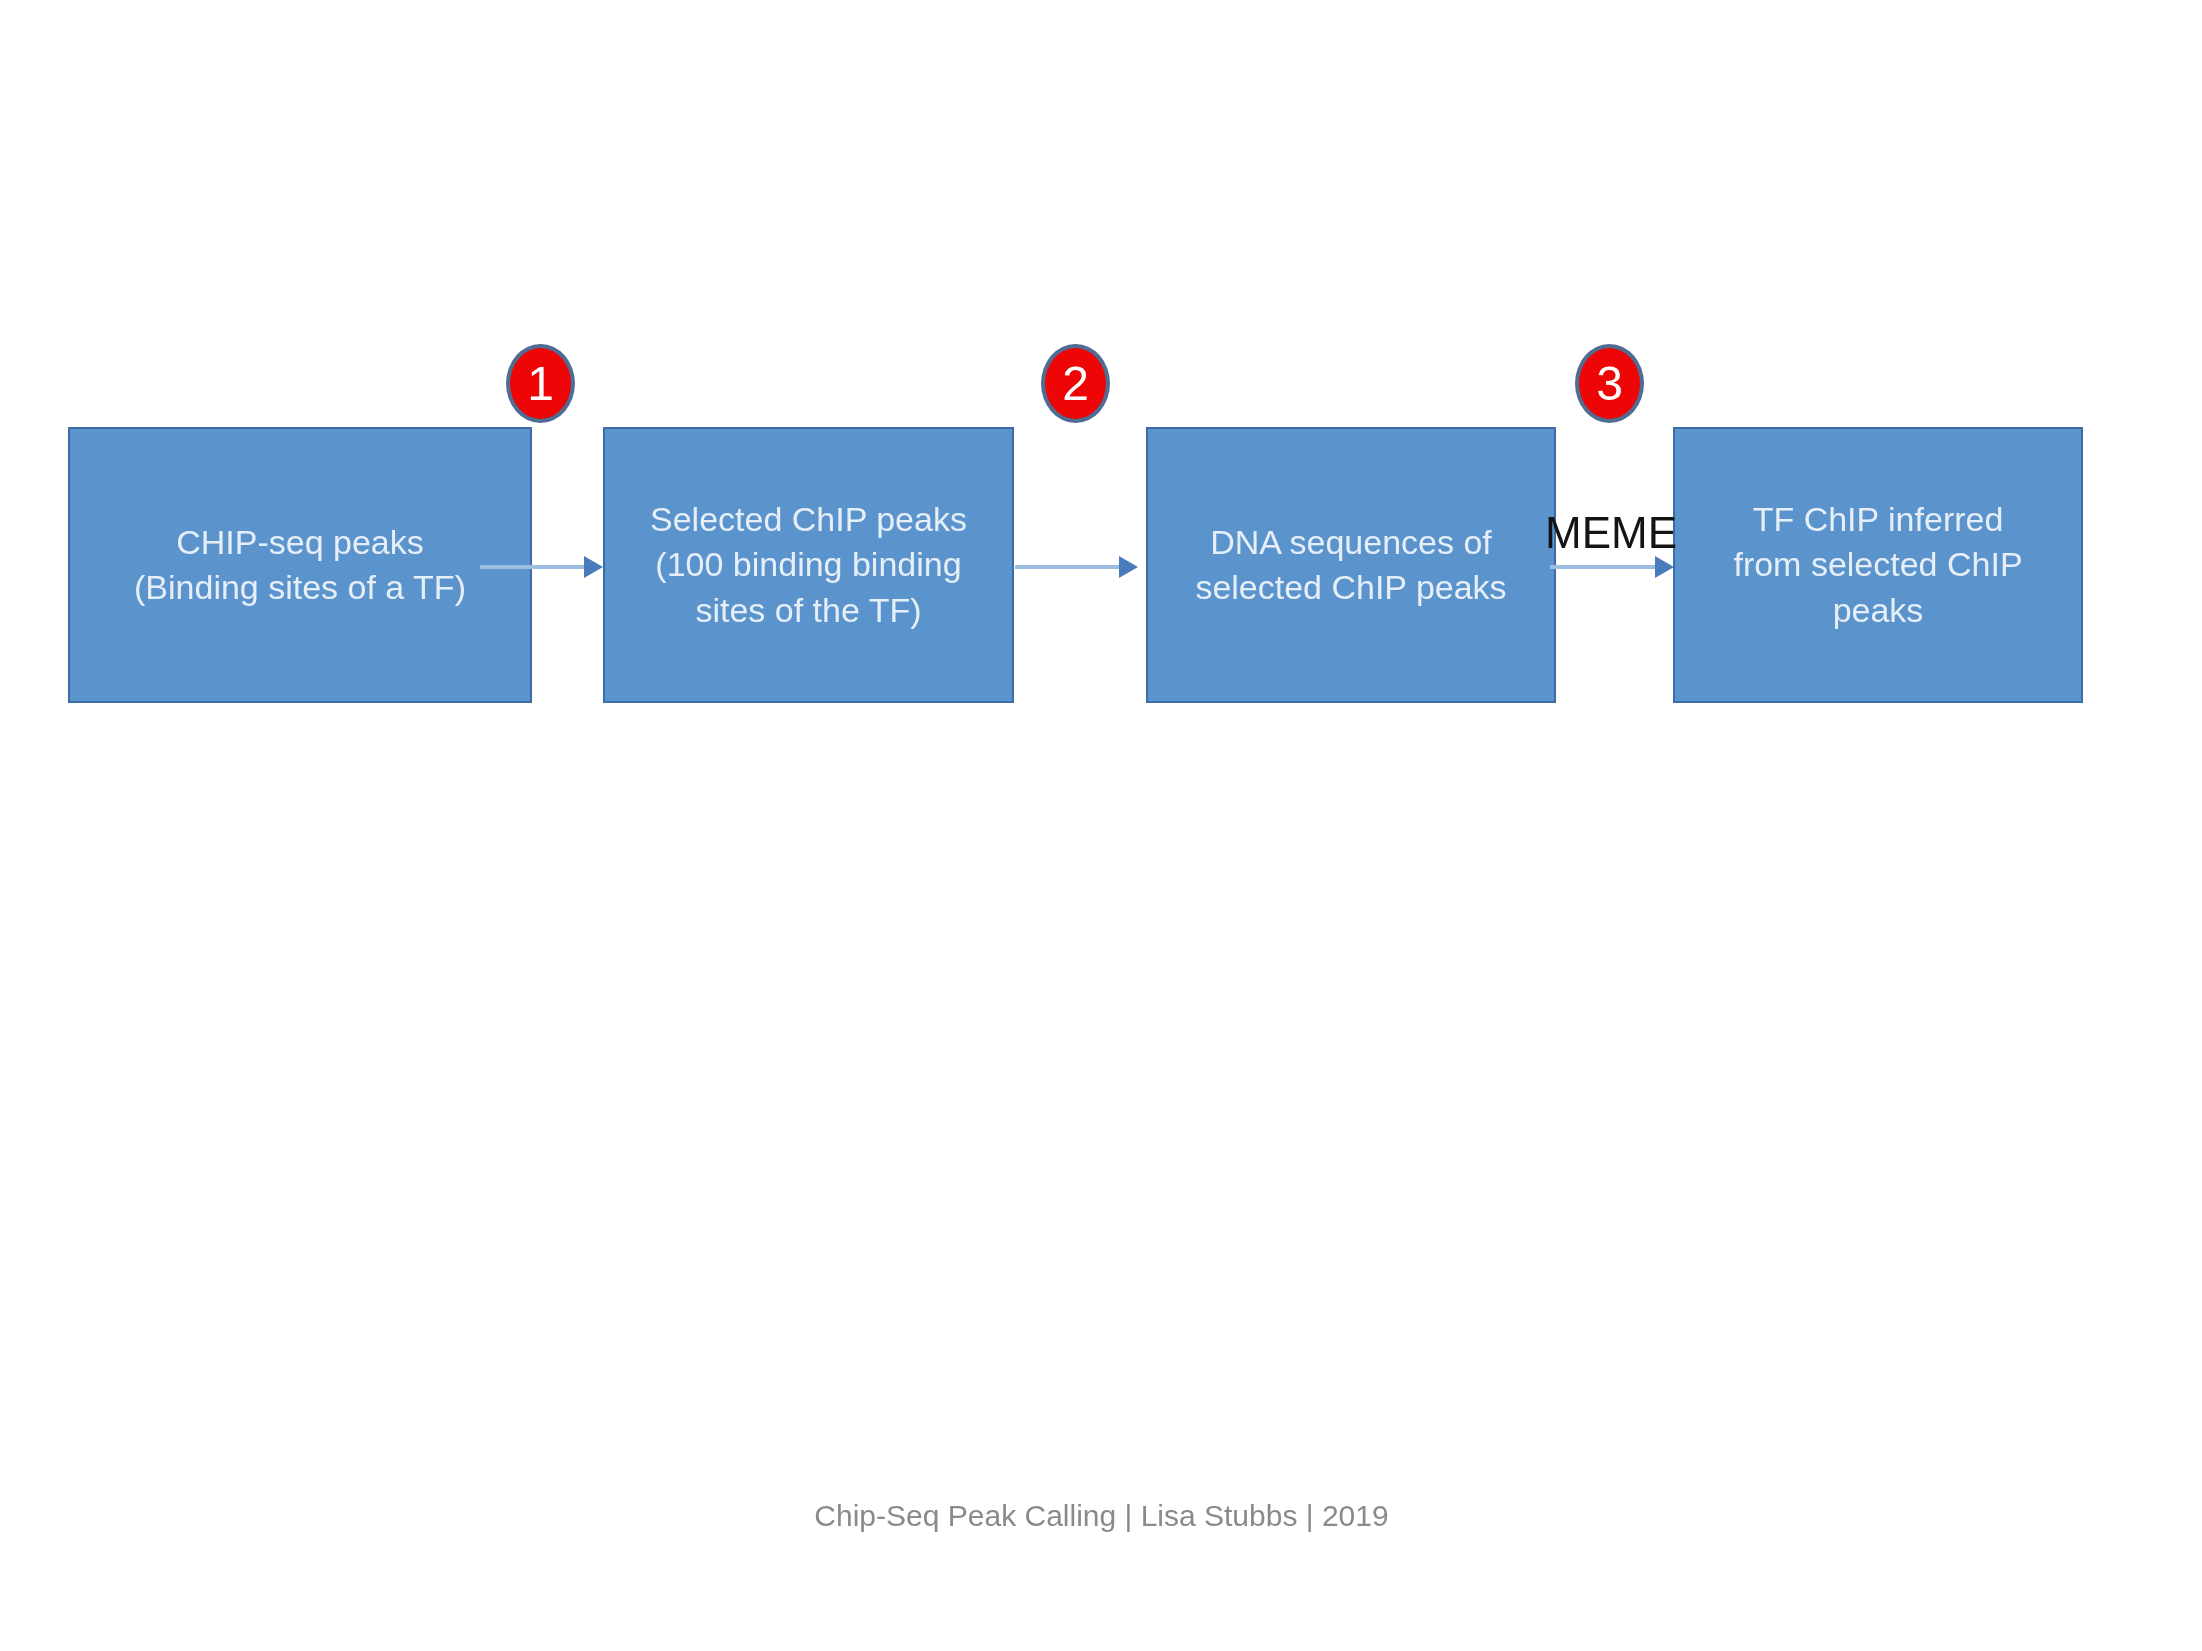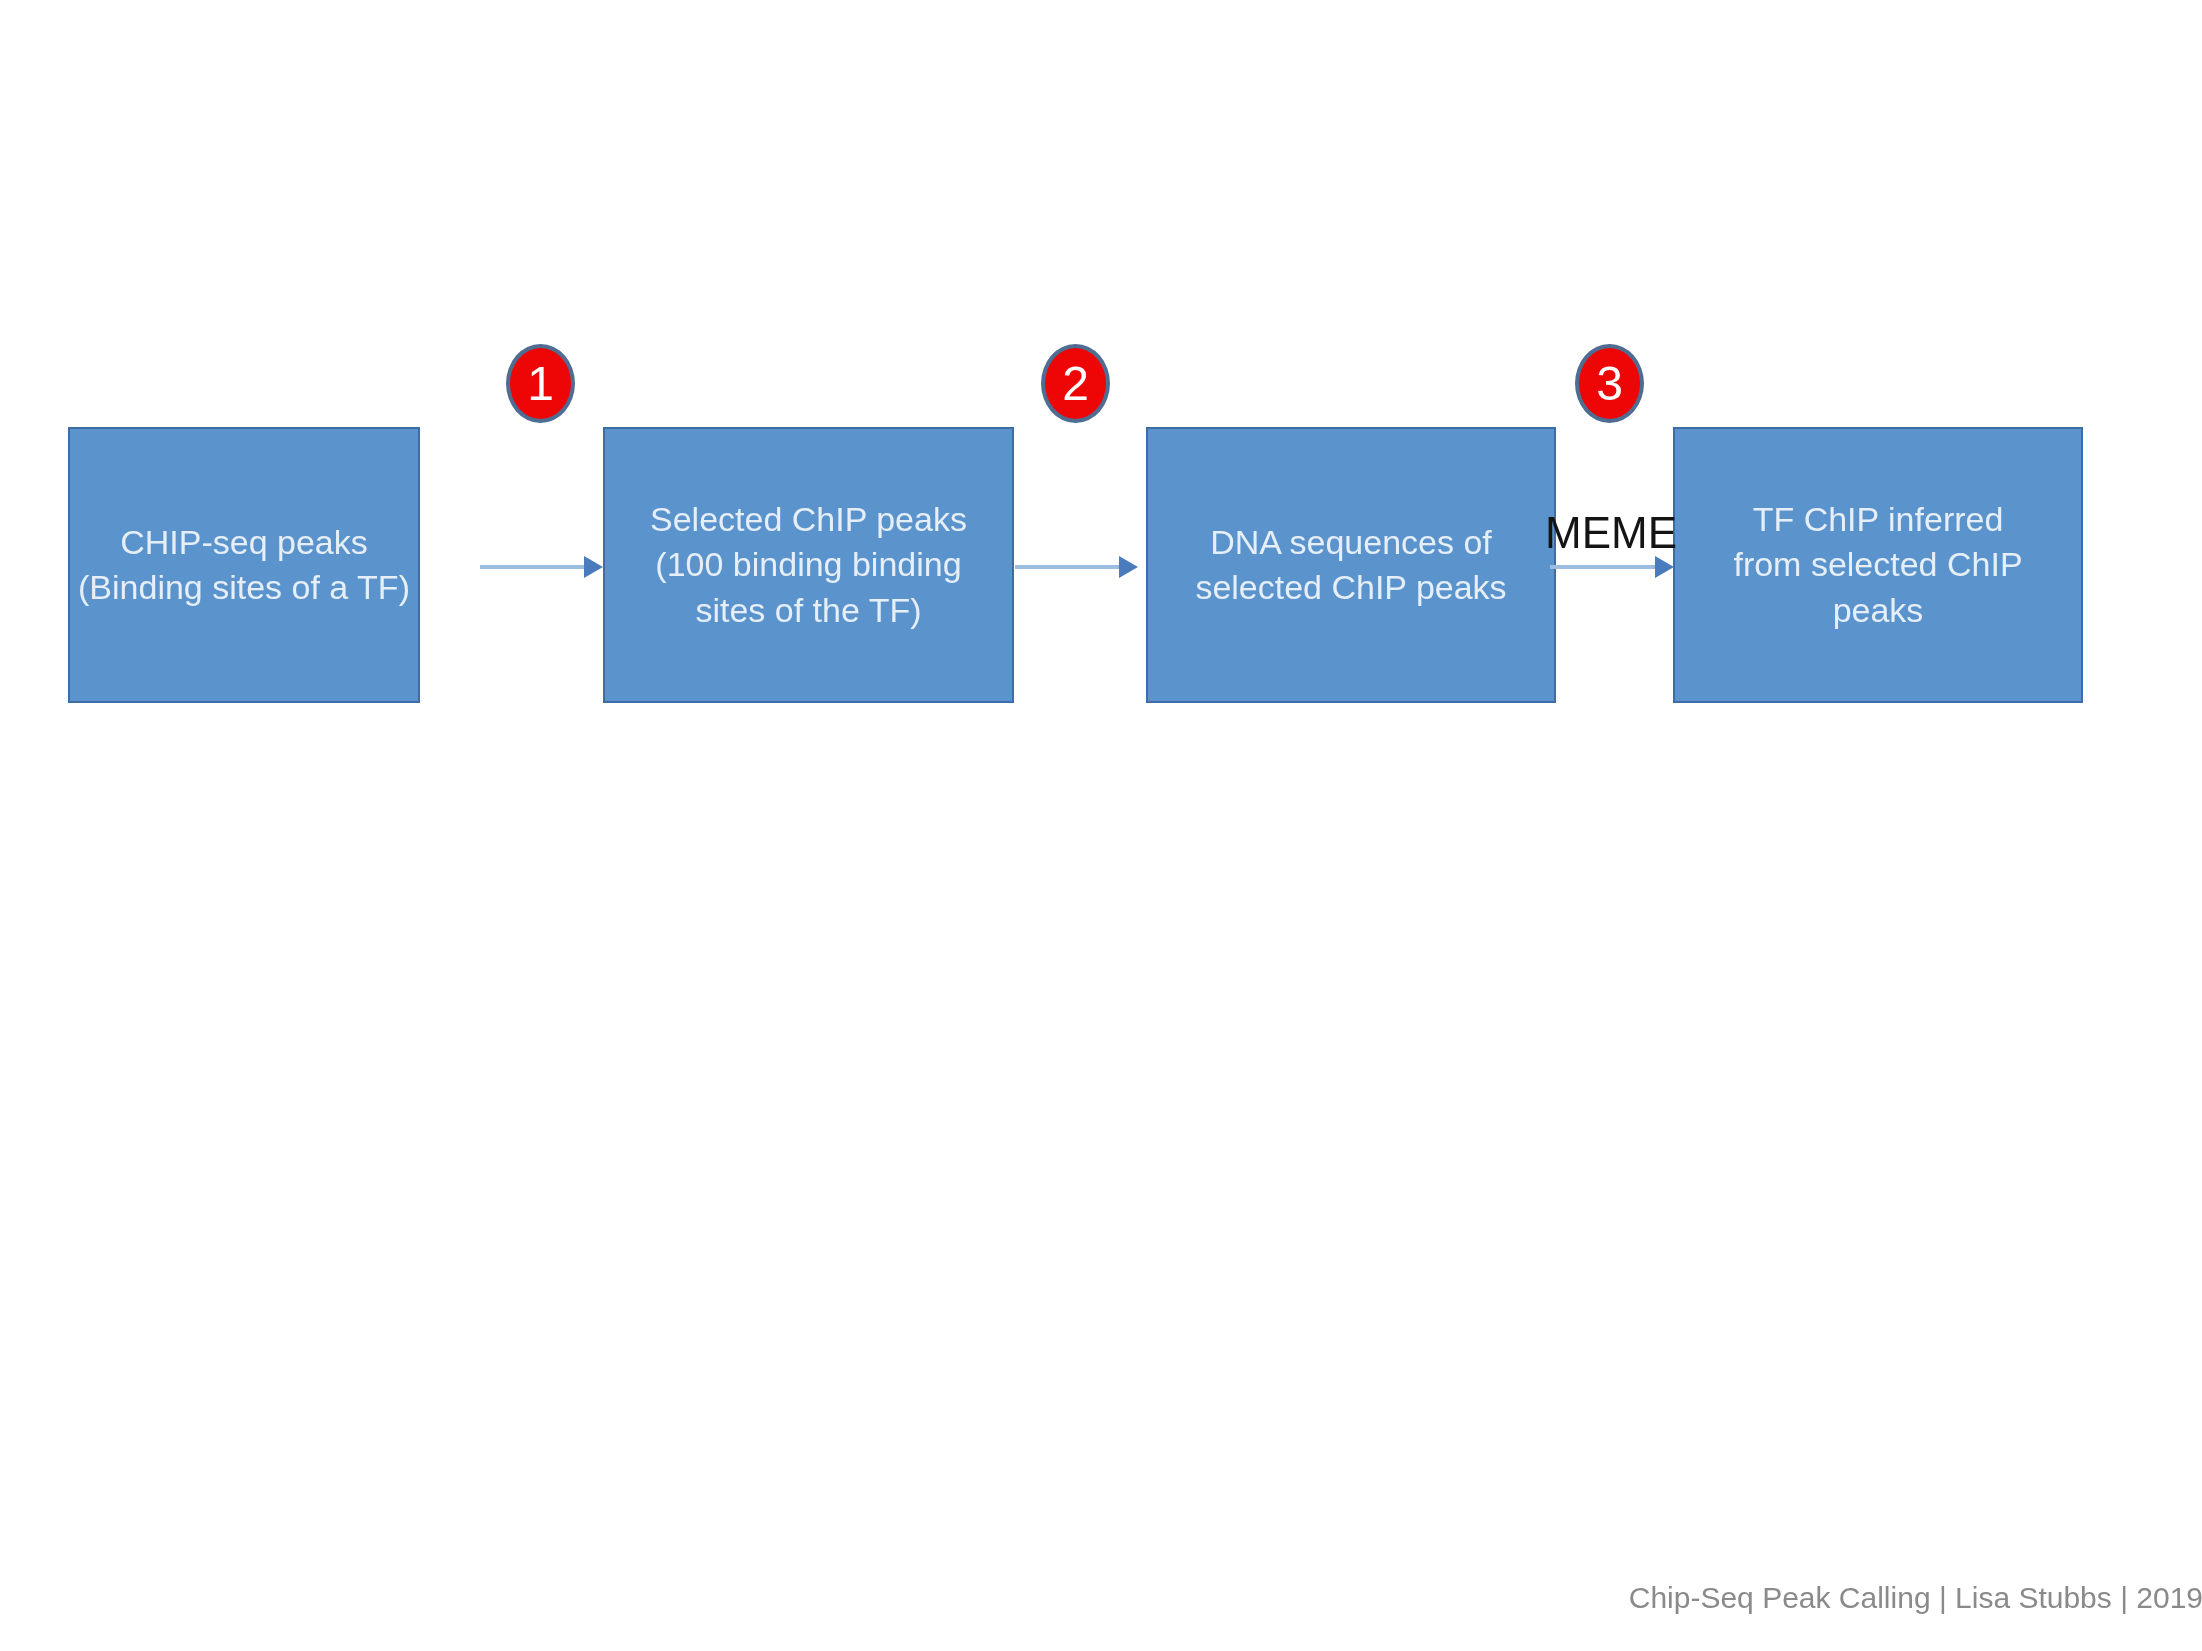--- a/index.html
+++ b/index.html
@@ -25,21 +25,21 @@
     background: var(--box-fill, #5b94cd);
     border: 2.6px solid var(--box-border, #3c6da6);
     display: flex;
     align-items: center;
     justify-content: center;
     text-align: center;
     color: var(--box-text, #e6eef7);
     font-size: 34px;
     line-height: 1.33;
   }
-  #box1 { left: 68px;   width: 352px; }
+  #box1 { left: 68px;   width: 464px; }
   #box2 { left: 603px;  width: 411px; }
   #box3 { left: 1146px; width: 410px; }
   #box4 { left: 1673px; width: 410px; }
 
   
   .connector {
     position: absolute;
     top: 555px;
     height: 24px;
   }
@@ -95,22 +95,22 @@
     text-align: center;
     font-size: 44px;
     color: var(--label-color, #141414);
   }
 
   
   .footer {
     position: absolute;
     left: 0;
     width: 2203px;
-    top: 1581px;
-    text-align: right;
+    top: 1499px;
+    text-align: center;
     font-size: 30px;
     color: var(--footer-color, #8a8a8a);
   }
 </style>
 </head>
 <body>
 
 <div class="stage">
 
   <div class="box" id="box1">

